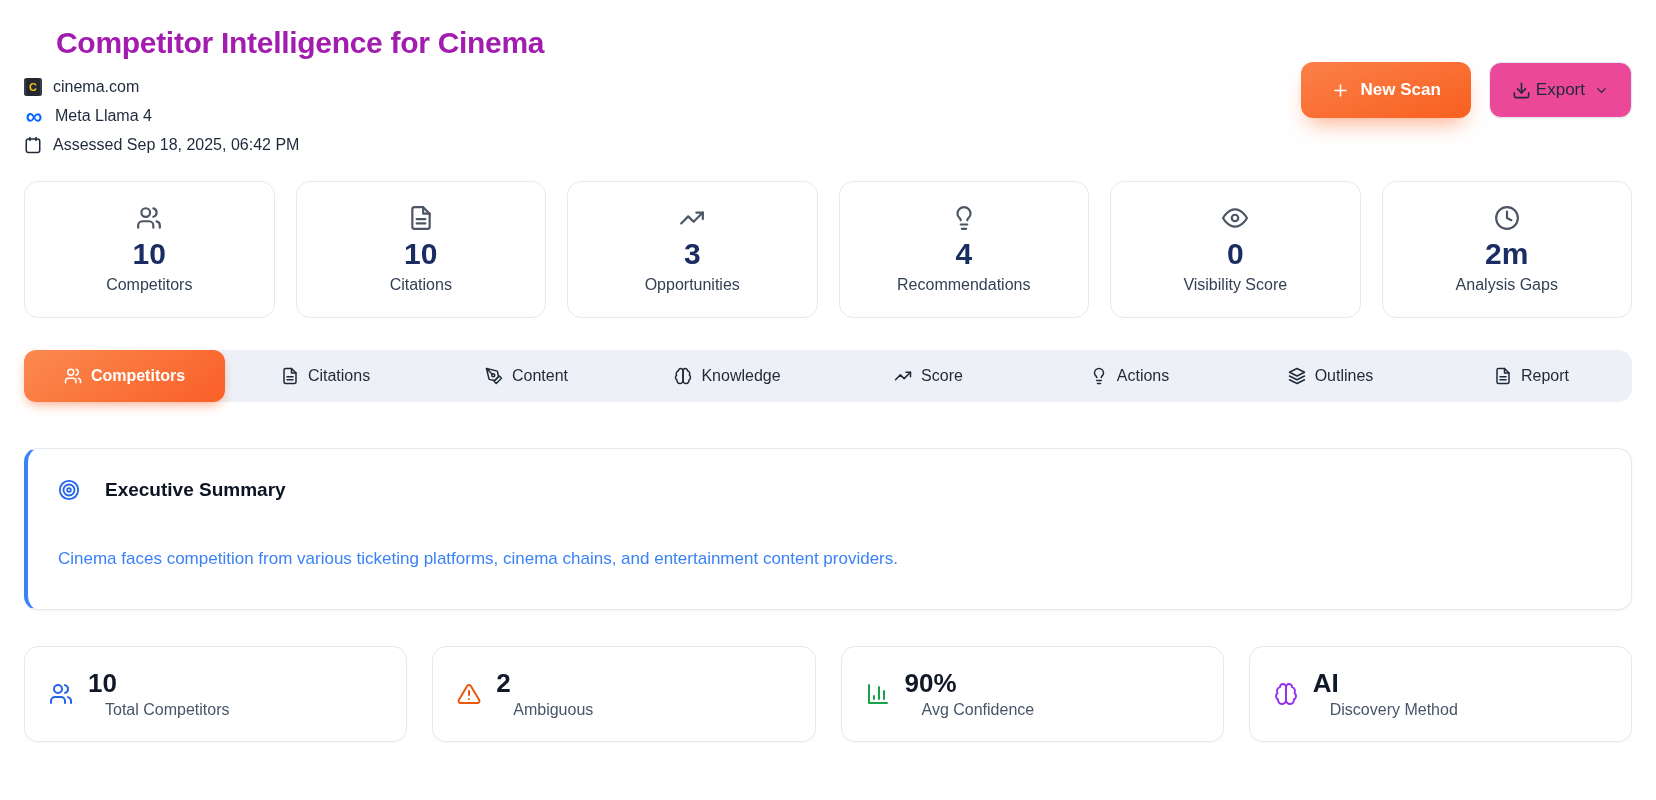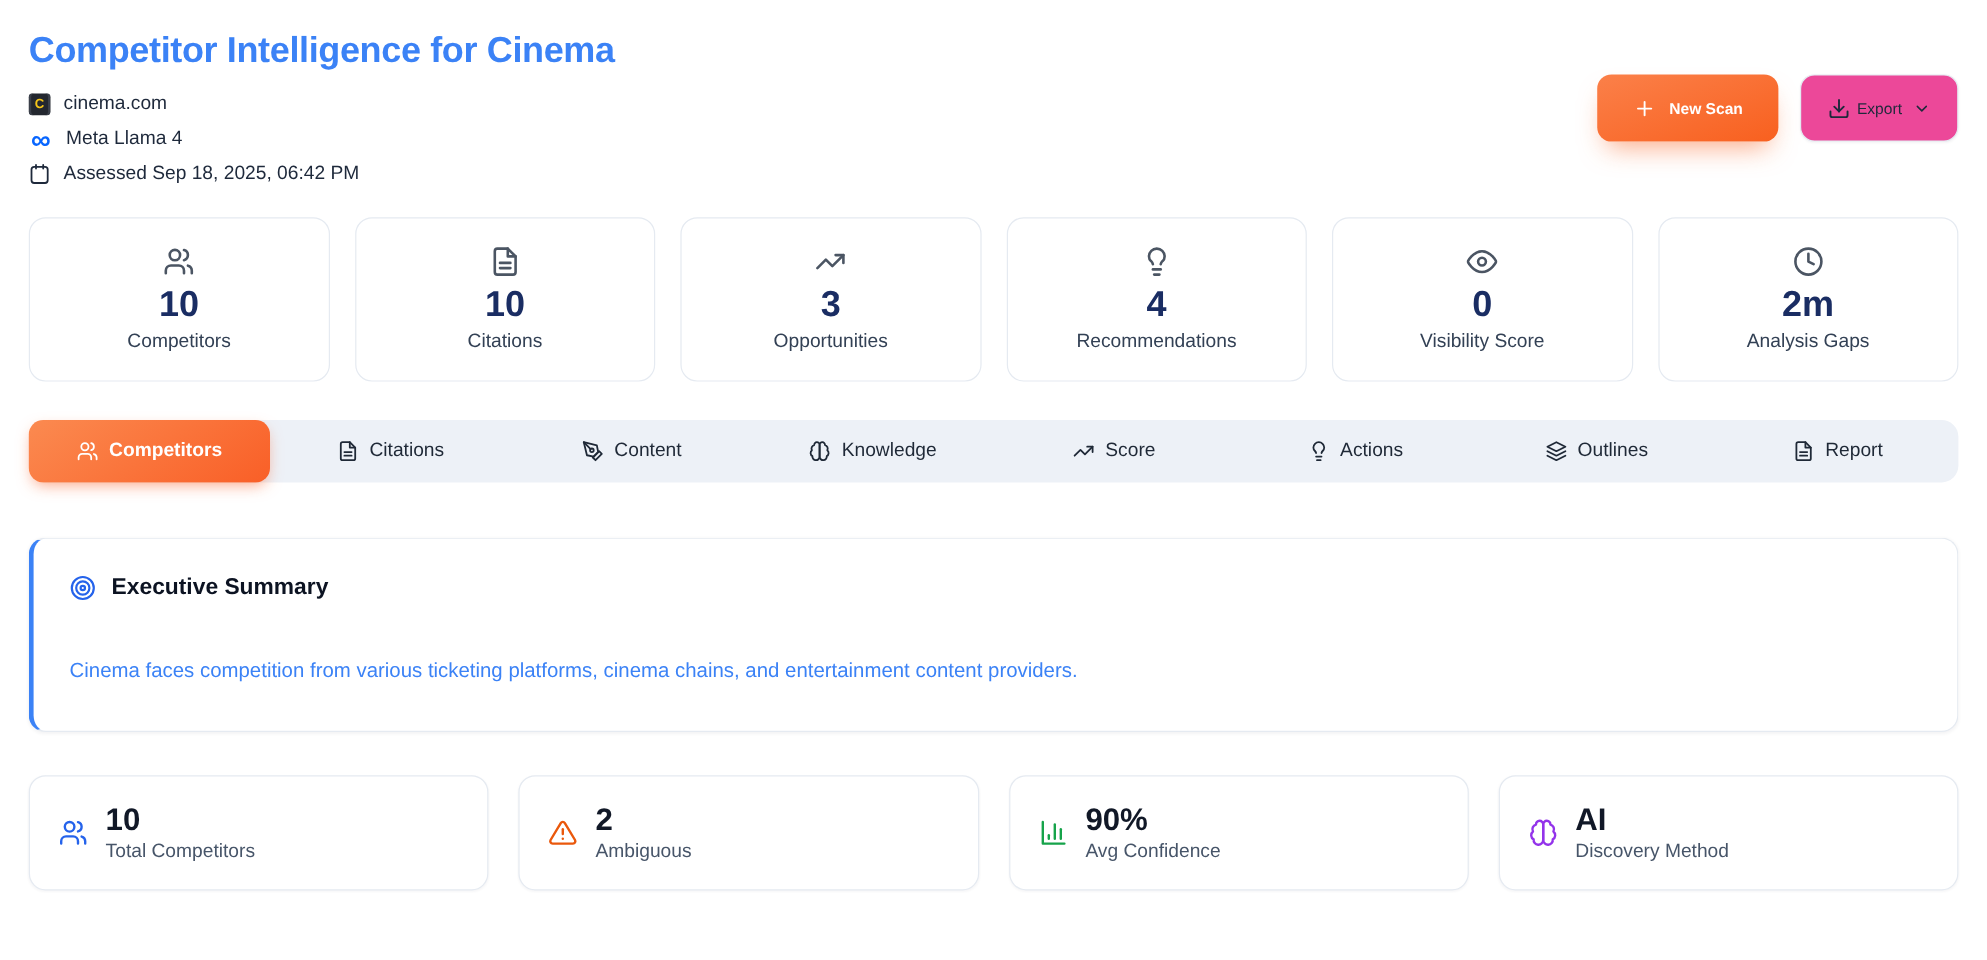--- a/index.html
+++ b/index.html
@@ -6,34 +6,34 @@
   html, body { width: 1656px; height: 800px; }
   body {
     background: #ffffff;
     font-family: "Liberation Sans", sans-serif;
     color: #0f172a;
     overflow: hidden;
   }
   .page { position: relative; padding: 26px 24px 0; }
 
   
-  .title { font-size: 30px; font-weight: 700; color: #3b82f6; letter-spacing: -0.3px; margin-bottom: 16px; }
+  .title { font-size: 30px; font-weight: 700; color: #a21caf; letter-spacing: -0.3px; margin-bottom: 16px; margin-left: 32px; }
   .meta-row { display: flex; align-items: center; gap: 11px; height: 21px; margin-bottom: 8px; font-size: 16px; color: #1e293b; }
   .favicon {
     width: 18px; height: 18px; border-radius: 3px; background: #23272f;
     color: #f5c518; font-size: 11px; font-weight: 700;
     display: flex; align-items: center; justify-content: center;
     box-shadow: inset 2px 0 0 #3a3f49, inset -2px 0 0 #3a3f49;
   }
   .meta-infinity { color: #0866ff; font-size: 23px; font-weight: 700; line-height: 18px; width: 20px; text-align: center; }
   .meta-link { color: #1e293b; text-decoration: none; }
   .cal-ic { width: 18px; height: 18px; color: #1e293b; }
 
   .actions { position: absolute; top: 62px; right: 24px; display: flex; gap: 18px; }
-  .btn { height: 56px; border-radius: 12px; font-size: 13px; display: flex; align-items: center; cursor: pointer; font-family: inherit; text-align: center; }
+  .btn { height: 56px; border-radius: 12px; font-size: 17px; display: flex; align-items: center; cursor: pointer; font-family: inherit; text-align: center; }
   .btn-primary {
     background: linear-gradient(160deg, #fb8049 0%, #f8601f 100%);
     color: #fff; border: none; padding: 0 30px; gap: 11px; font-weight: 600;
     box-shadow: 0 12px 22px -8px rgba(248, 96, 31, 0.55);
   }
   .btn-secondary {
     background: #ec4899; color: #1e293b; border: 1px solid #e4e9f1; padding: 0 22px; gap: 5px;
     box-shadow: 0 1px 2px rgba(15, 23, 42, 0.05);
   }
   .btn .ic { width: 19px; height: 19px; }
@@ -60,35 +60,35 @@
     box-shadow: 0 5px 12px -3px rgba(249, 95, 39, 0.55);
   }
 
   
   .exec {
     margin-top: 46px; background: #fff;
     border: 1px solid #e5eaf1; border-left: 4px solid #3b82f6; border-radius: 14px;
     padding: 30px 30px 30px; height: 162px;
     box-shadow: 0 1px 3px rgba(15, 23, 42, 0.05);
   }
-  .exec-head { display: flex; align-items: center; gap: 13px; }
+  .exec-head { display: flex; align-items: center; gap: 25px; }
   .exec-head .ic { width: 22px; height: 22px; color: #2563eb; }
   .exec-title { font-size: 19px; font-weight: 700; color: #0c1322; }
   .exec-body { margin-top: 48px; font-size: 17px; color: #3b82f6; }
 
   
   .metrics { display: grid; grid-template-columns: repeat(4, 1fr); gap: 25px; margin-top: 36px; }
   .metric-card {
     background: #fff; border: 1px solid #e5eaf1; border-radius: 14px;
     padding: 20px 24px; height: 96px; display: flex; align-items: center; gap: 15px;
     box-shadow: 0 1px 2px rgba(15, 23, 42, 0.04);
   }
   .metric-card .ic { width: 24px; height: 24px; flex: none; }
   .metric-value { font-size: 26px; font-weight: 700; color: #111827; line-height: 1.1; }
-  .metric-label { font-size: 16px; color: #475569; margin-top: 4px; }
+  .metric-label { font-size: 16px; color: #475569; margin-top: 4px; margin-left: 17px; }
 
   .ic { stroke: currentColor; fill: none; stroke-width: 2; stroke-linecap: round; stroke-linejoin: round; display: block; }
 </style>
 </head>
 <body>
 
 <svg width="0" height="0" style="position:absolute" aria-hidden="true">
   <defs>
     <symbol id="i-users" viewBox="0 0 24 24">
         <path d="M16 21v-2a4 4 0 0 0-4-4H6a4 4 0 0 0-4 4v2"></path>

